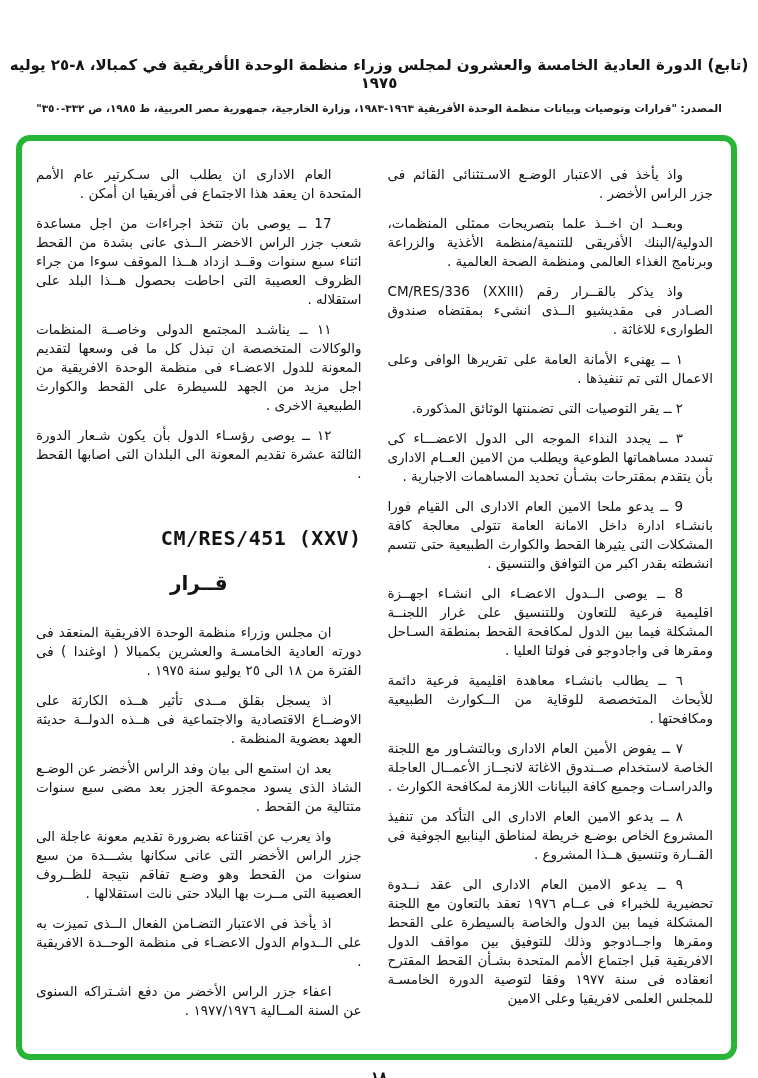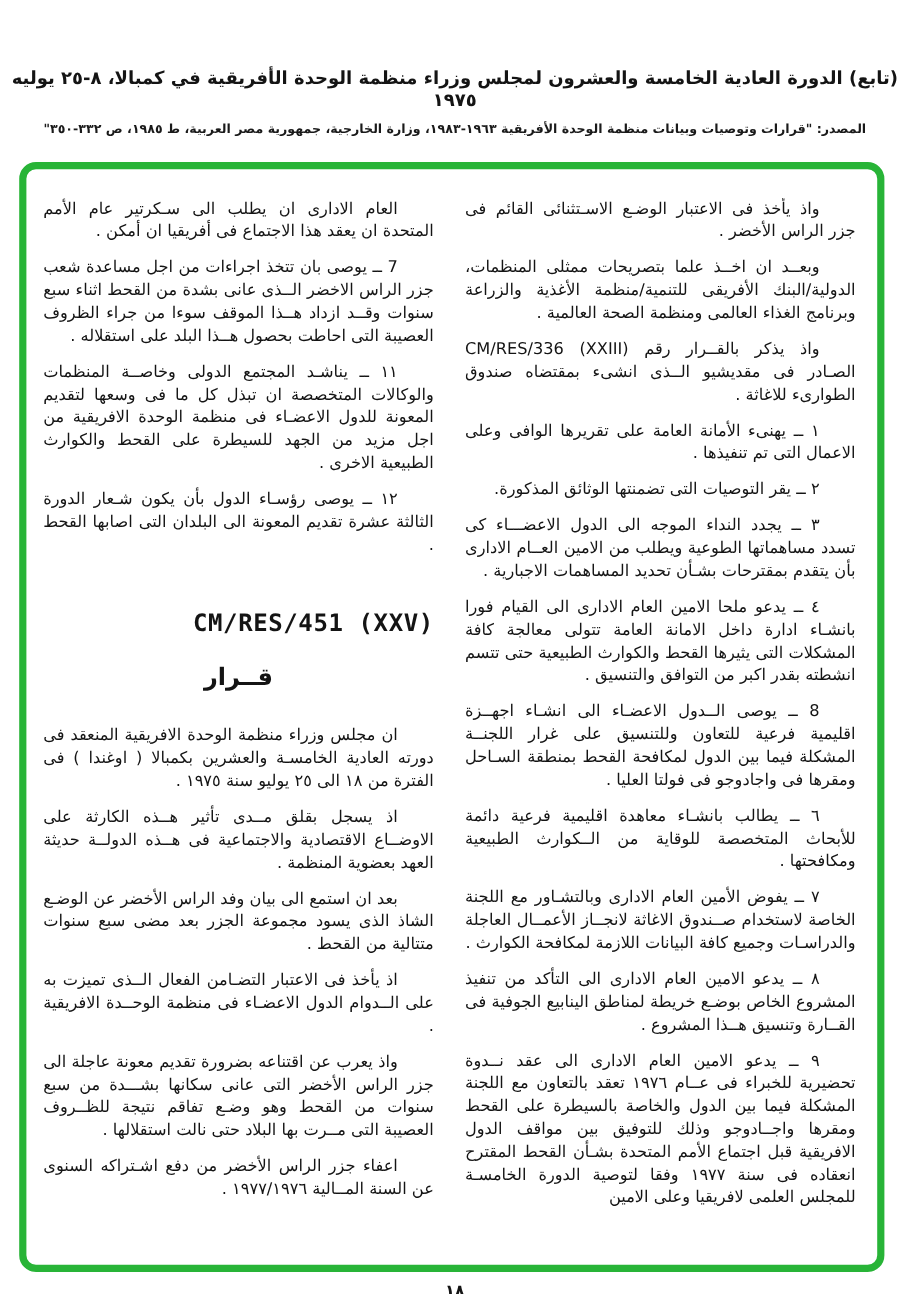--- a/index.html
+++ b/index.html
@@ -107,42 +107,42 @@
   <div class="green-box">
     <div class="columns">
 
       <div class="col">
         <p>واذ يأخذ فى الاعتبار الوضـع الاسـتثنائى القائم فى جزر الراس الأخضر .</p>
         <p>وبعــد ان اخــذ علما بتصريحات ممثلى المنظمات، الدولية/البنك الأفريقى للتنمية/منظمة الأغذية والزراعة وبرنامج الغذاء العالمى ومنظمة الصحة العالمية .</p>
         <p>واذ يذكر بالقــرار رقم CM/RES/336 (XXIII) الصـادر فى مقديشيو الــذى انشىء بمقتضاه صندوق الطوارىء للاغاثة .</p>
         <p>١ ــ يهنىء الأمانة العامة على تقريرها الوافى وعلى الاعمال التى تم تنفيذها .</p>
         <p>٢ ــ يقر التوصيات التى تضمنتها الوثائق المذكورة.</p>
         <p>٣ ــ يجدد النداء الموجه الى الدول الاعضـــاء كى تسدد مساهماتها الطوعية ويطلب من الامين العــام الادارى بأن يتقدم بمقترحات بشـأن تحديد المساهمات الاجبارية .</p>
-        <p>٤ ــ يدعو ملحا الامين العام الادارى الى القيام فورا بانشـاء ادارة داخل الامانة العامة تتولى معالجة كافة المشكلات التى يثيرها القحط والكوارث الطبيعية حتى تتسم انشطته بقدر اكبر من التوافق والتنسيق .</p>
+        <p>9 ــ يدعو ملحا الامين العام الادارى الى القيام فورا بانشـاء ادارة داخل الامانة العامة تتولى معالجة كافة المشكلات التى يثيرها القحط والكوارث الطبيعية حتى تتسم انشطته بقدر اكبر من التوافق والتنسيق .</p>
         <p>8 ــ يوصى الــدول الاعضـاء الى انشـاء اجهــزة اقليمية فرعية للتعاون وللتنسيق على غرار اللجنــة المشكلة فيما بين الدول لمكافحة القحط بمنطقة السـاحل ومقرها فى واجادوجو فى فولتا العليا .</p>
         <p>٦ ــ يطالب بانشـاء معاهدة اقليمية فرعية دائمة للأبحاث المتخصصة للوقاية من الــكوارث الطبيعية ومكافحتها .</p>
         <p>٧ ــ يفوض الأمين العام الادارى وبالتشـاور مع اللجنة الخاصة لاستخدام صــندوق الاغاثة لانجــاز الأعمــال العاجلة والدراسـات وجميع كافة البيانات اللازمة لمكافحة الكوارث .</p>
         <p>٨ ــ يدعو الامين العام الادارى الى التأكد من تنفيذ المشروع الخاص بوضـع خريطة لمناطق الينابيع الجوفية فى القــارة وتنسيق هــذا المشروع .</p>
         <p>٩ ــ يدعو الامين العام الادارى الى عقد نــدوة تحضيرية للخبراء فى عــام ١٩٧٦ تعقد بالتعاون مع اللجنة المشكلة فيما بين الدول والخاصة بالسيطرة على القحط ومقرها واجــادوجو وذلك للتوفيق بين مواقف الدول الافريقية قبل اجتماع الأمم المتحدة بشـأن القحط المقترح انعقاده فى سنة ١٩٧٧ وفقا لتوصية الدورة الخامسـة للمجلس العلمى لافريقيا وعلى الامين</p>
       </div>
 
       <div class="col">
         <p>العام الادارى ان يطلب الى سـكرتير عام الأمم المتحدة ان يعقد هذا الاجتماع فى أفريقيا ان أمكن .</p>
-        <p>7 ــ يوصى بان تتخذ اجراءات من اجل مساعدة شعب جزر الراس الاخضر الــذى عانى بشدة من القحط اثناء سبع سنوات وقــد ازداد هــذا الموقف سوءا من جراء الظروف العصيبة التى احاطت بحصول هــذا البلد على استقلاله .</p>
+        <p>17 ــ يوصى بان تتخذ اجراءات من اجل مساعدة شعب جزر الراس الاخضر الــذى عانى بشدة من القحط اثناء سبع سنوات وقــد ازداد هــذا الموقف سوءا من جراء الظروف العصيبة التى احاطت بحصول هــذا البلد على استقلاله .</p>
         <p>١١ ــ يناشـد المجتمع الدولى وخاصــة المنظمات والوكالات المتخصصة ان تبذل كل ما فى وسعها لتقديم المعونة للدول الاعضـاء فى منظمة الوحدة الافريقية من اجل مزيد من الجهد للسيطرة على القحط والكوارث الطبيعية الاخرى .</p>
         <p>١٢ ــ يوصى رؤسـاء الدول بأن يكون شـعار الدورة الثالثة عشرة تقديم المعونة الى البلدان التى اصابها القحط .</p>
 
         <div class="res-ref">CM/RES/451 (XXV)</div>
         <div class="res-title">قــرار</div>
 
         <p>ان مجلس وزراء منظمة الوحدة الافريقية المنعقد فى دورته العادية الخامسـة والعشرين بكمبالا ( اوغندا ) فى الفترة من ١٨ الى ٢٥ يوليو سنة ١٩٧٥ .</p>
         <p>اذ يسجل بقلق مــدى تأثير هــذه الكارثة على الاوضــاع الاقتصادية والاجتماعية فى هــذه الدولــة حديثة العهد بعضوية المنظمة .</p>
         <p>بعد ان استمع الى بيان وفد الراس الأخضر عن الوضـع الشاذ الذى يسود مجموعة الجزر بعد مضى سبع سنوات متتالية من القحط .</p>
+        <p>واذ يعرب عن اقتناعه بضرورة تقديم معونة عاجلة الى جزر الراس الأخضر التى عانى سكانها بشـــدة من سبع سنوات من القحط وهو وضـع تفاقم نتيجة للظــروف العصيبة التى مــرت بها البلاد حتى نالت استقلالها .</p>
         <p>اذ يأخذ فى الاعتبار التضـامن الفعال الــذى تميزت به على الــدوام الدول الاعضـاء فى منظمة الوحــدة الافريقية .</p>
-        <p>واذ يعرب عن اقتناعه بضرورة تقديم معونة عاجلة الى جزر الراس الأخضر التى عانى سكانها بشـــدة من سبع سنوات من القحط وهو وضـع تفاقم نتيجة للظــروف العصيبة التى مــرت بها البلاد حتى نالت استقلالها .</p>
 
         <p>اعفاء جزر الراس الأخضر من دفع اشـتراكه السنوى عن السنة المــالية ١٩٧٧/١٩٧٦ .</p>
       </div>
 
     </div>
   </div>
 
   <div class="page-number">١٨</div>
 
 </div>

